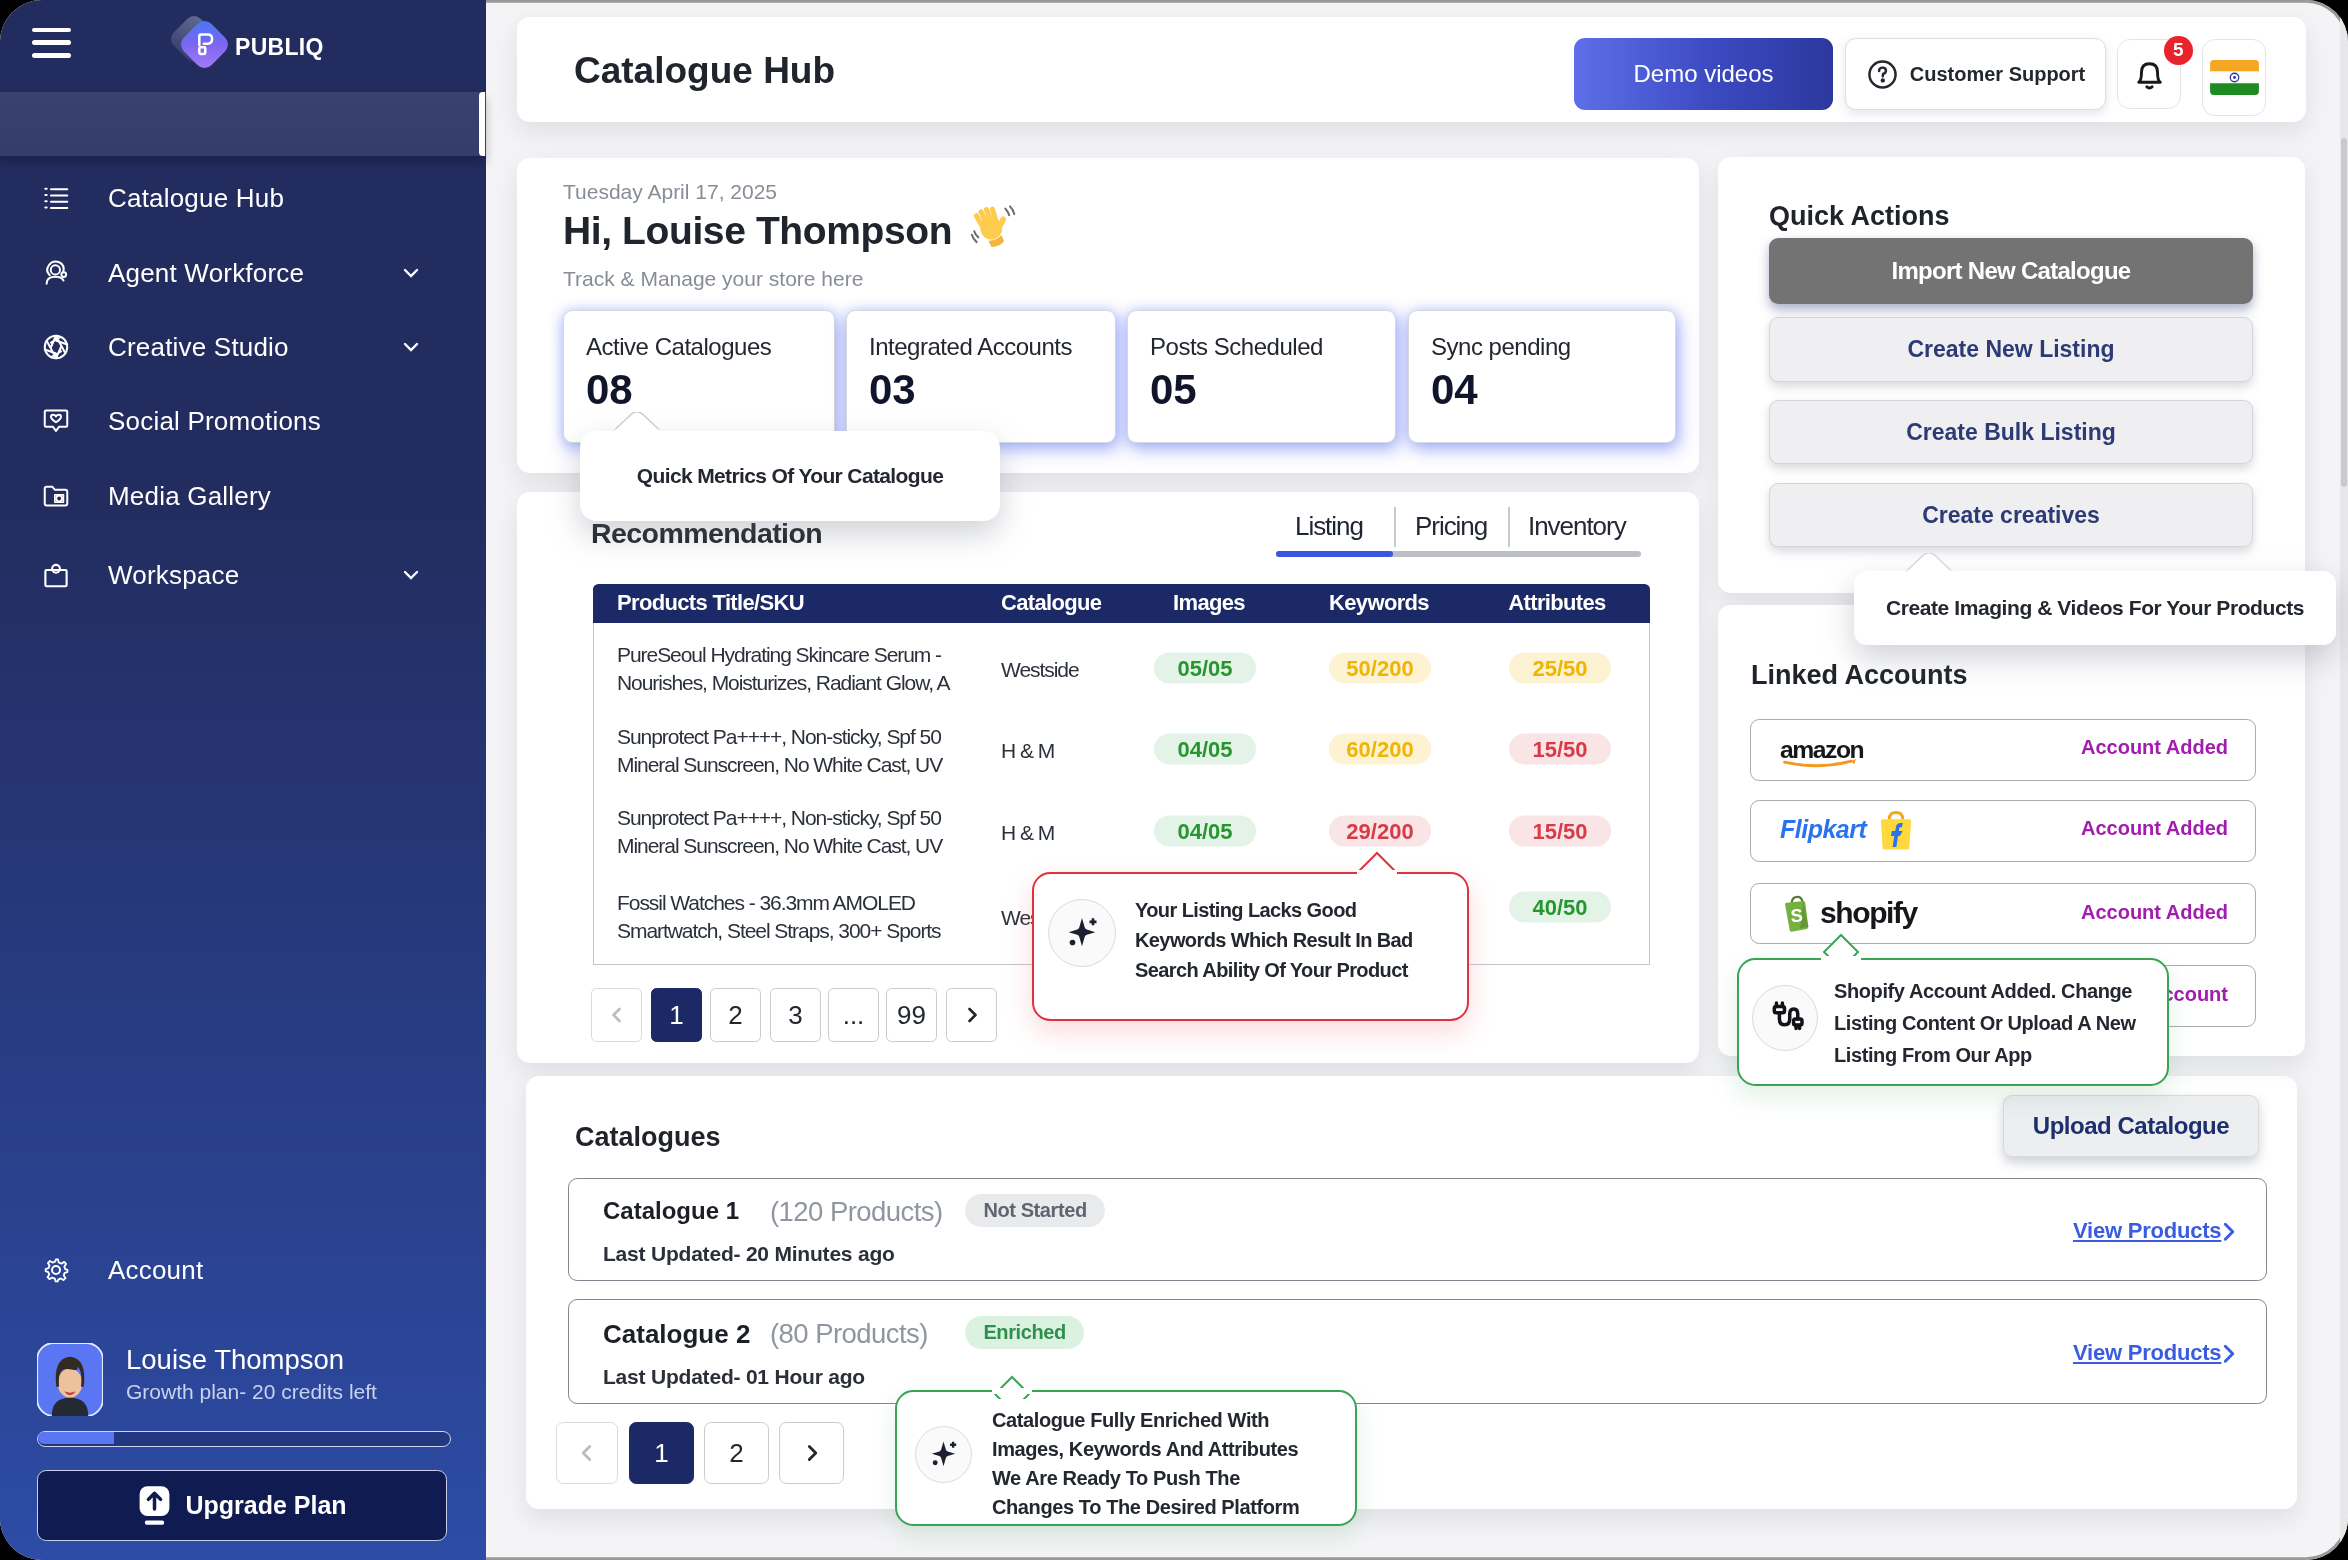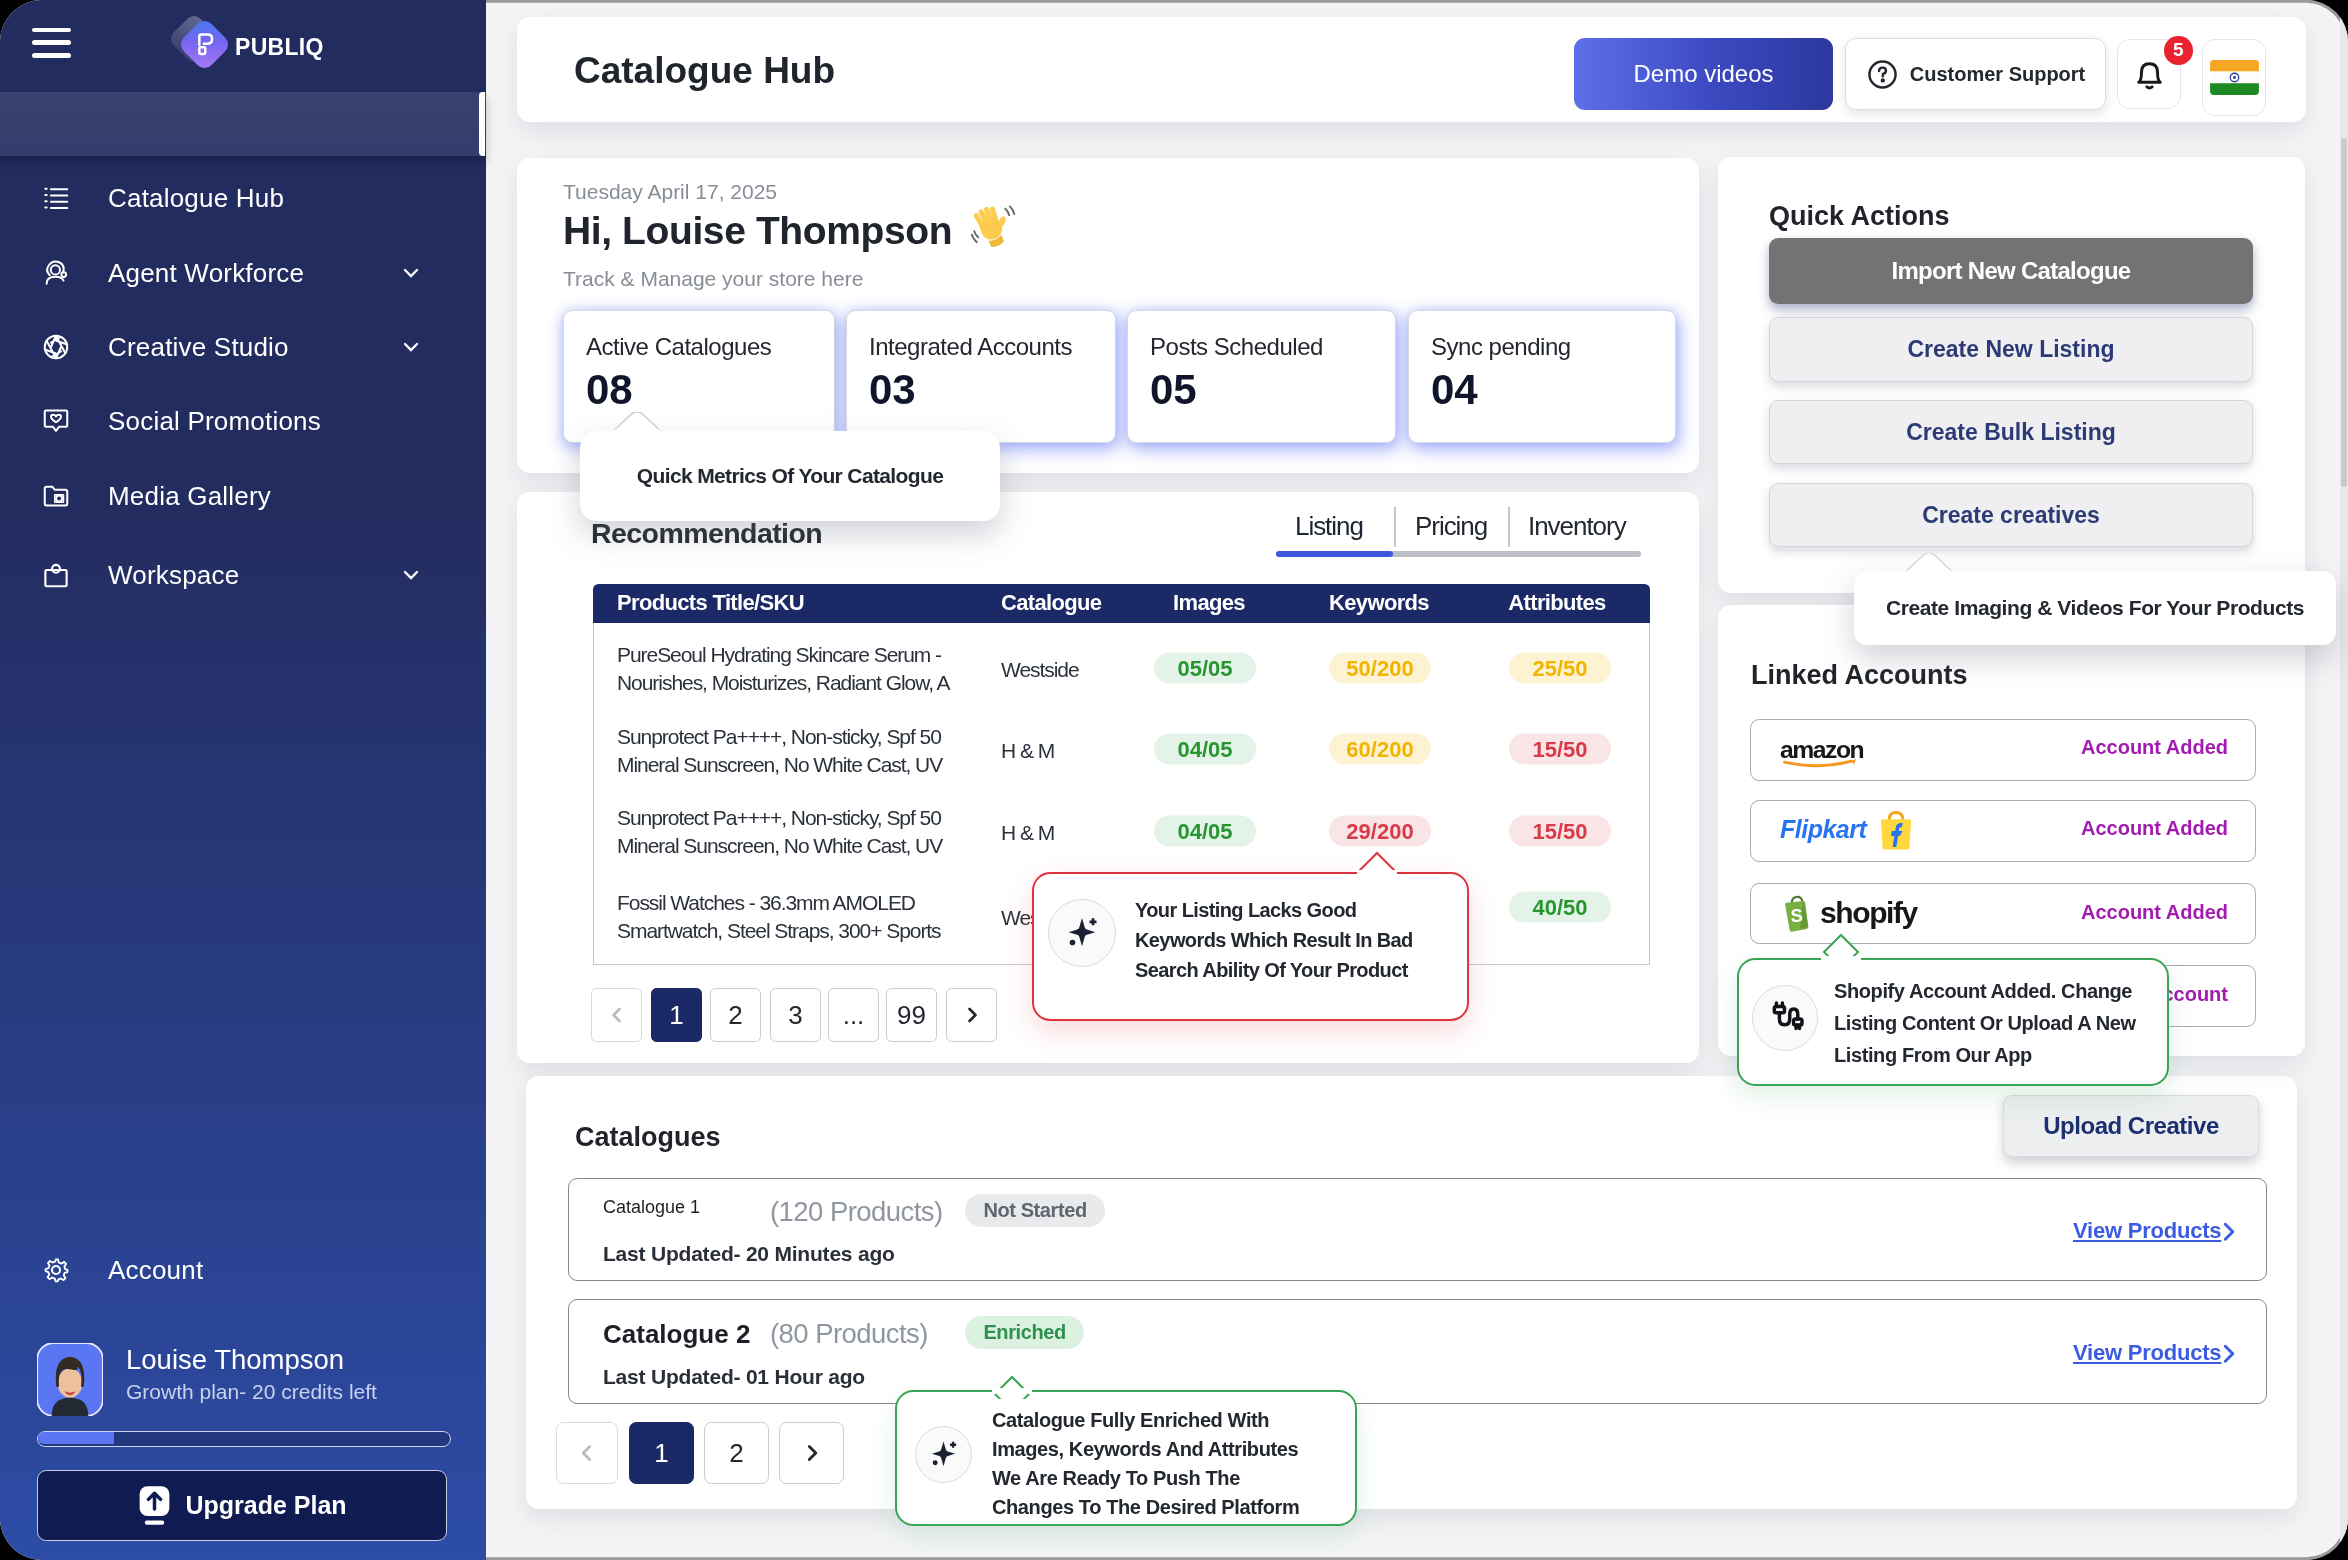--- a/index.html
+++ b/index.html
@@ -259,23 +259,23 @@
   <svg width="40" height="40" viewBox="0 0 24 24" fill="#1b2030">
         <path d="M12 3 L13.6 8.6 Q13.9 9.6 14.9 9.9 L20 11.5 L14.9 13.1 Q13.9 13.4 13.6 14.4 L12 20 L10.4 14.4 Q10.1 13.4 9.1 13.1 L4 11.5 L9.1 9.9 Q10.1 9.6 10.4 8.6 Z"></path>
         <path d="M18.6 3.2 L18.6 7.4 M16.5 5.3 L20.7 5.3" stroke="#1b2030" stroke-width="1.6"></path>
         <circle cx="6.3" cy="17.7" r="1.7"></circle>
       </svg>
 </div>
 <div class="abs" style="z-index:9;left:1135px;top:895px;font-size:20px;font-weight:bold;color:#23272f;line-height:30px;letter-spacing:-0.03em">Your Listing Lacks Good<br>Keywords Which Result In Bad<br>Search Ability Of Your Product</div>
 
 <div class="card" style="left:526px;top:1076px;width:1771px;height:433px"></div>
 <div class="abs" style="left:575px;top:1122px;font-size:27px;font-weight:bold;color:#20242a">Catalogues</div>
-<div class="abs" style="left:2003px;top:1095px;width:256px;height:62px;background:#eceef0;border:0.9px solid #d8dade;border-radius:9.2px;box-shadow:0 5.5px 11px rgba(120,125,140,.35);display:flex;align-items:center;justify-content:center;font-size:24px;font-weight:bold;color:#1c2f6e;letter-spacing:-0.02em">Upload Creative</div>
+<div class="abs" style="left:2003px;top:1095px;width:256px;height:62px;background:#eceef0;border:0.9px solid #d8dade;border-radius:9.2px;box-shadow:0 5.5px 11px rgba(120,125,140,.35);display:flex;align-items:center;justify-content:center;font-size:24px;font-weight:bold;color:#1c2f6e;letter-spacing:-0.02em">Upload Catalogue</div>
 <div class="abs" style="left:568px;top:1178px;width:1699px;height:103px;background:#fff;border:1.8px solid #80868f;border-radius:9.2px"></div>
-<div class="abs" style="left:603px;top:1197px;font-size:18px;font-weight:normal;color:#1c2026">Catalogue 1</div>
+<div class="abs" style="left:603px;top:1197px;font-size:24px;font-weight:bold;color:#1c2026">Catalogue 1</div>
 <div class="abs" style="left:770px;top:1196px;font-size:27.5px;color:#9096a0;letter-spacing:-0.02em">(120 Products)</div>
 <div class="abs" style="left:965px;top:1194px;height:33px;padding:0 18.4px;background:#e9eaec;border-radius:16.5px;display:flex;align-items:center;font-size:20px;font-weight:bold;color:#5f6670;letter-spacing:-0.02em">Not Started</div>
 <div class="abs" style="left:603px;top:1242px;font-size:21px;font-weight:bold;color:#2a2f38;letter-spacing:-0.01em">Last Updated- 20 Minutes ago</div>
 <div class="abs" style="left:2073px;top:1218px;font-size:22px;font-weight:bold;color:#3b5ce0;text-decoration:underline;letter-spacing:-0.01em">View Products</div>
 <svg class="abs" style="left:2215px;top:1218px" width="27.5" height="27.5" viewBox="0 0 24 24" fill="none" stroke="#3b5ce0" stroke-width="2.6" stroke-linecap="round" stroke-linejoin="round">
       <path d="M9 5.5 L15.5 12 L9 18.5"></path>
     </svg>
 <div class="abs" style="left:568px;top:1299px;width:1699px;height:105px;background:#fff;border:1.8px solid #80868f;border-radius:9.2px"></div>
 <div class="abs" style="left:603px;top:1319px;font-size:26px;font-weight:bold;color:#1c2026">Catalogue 2</div>
 <div class="abs" style="left:770px;top:1318px;font-size:27.5px;color:#9096a0;letter-spacing:-0.02em">(80 Products)</div>

